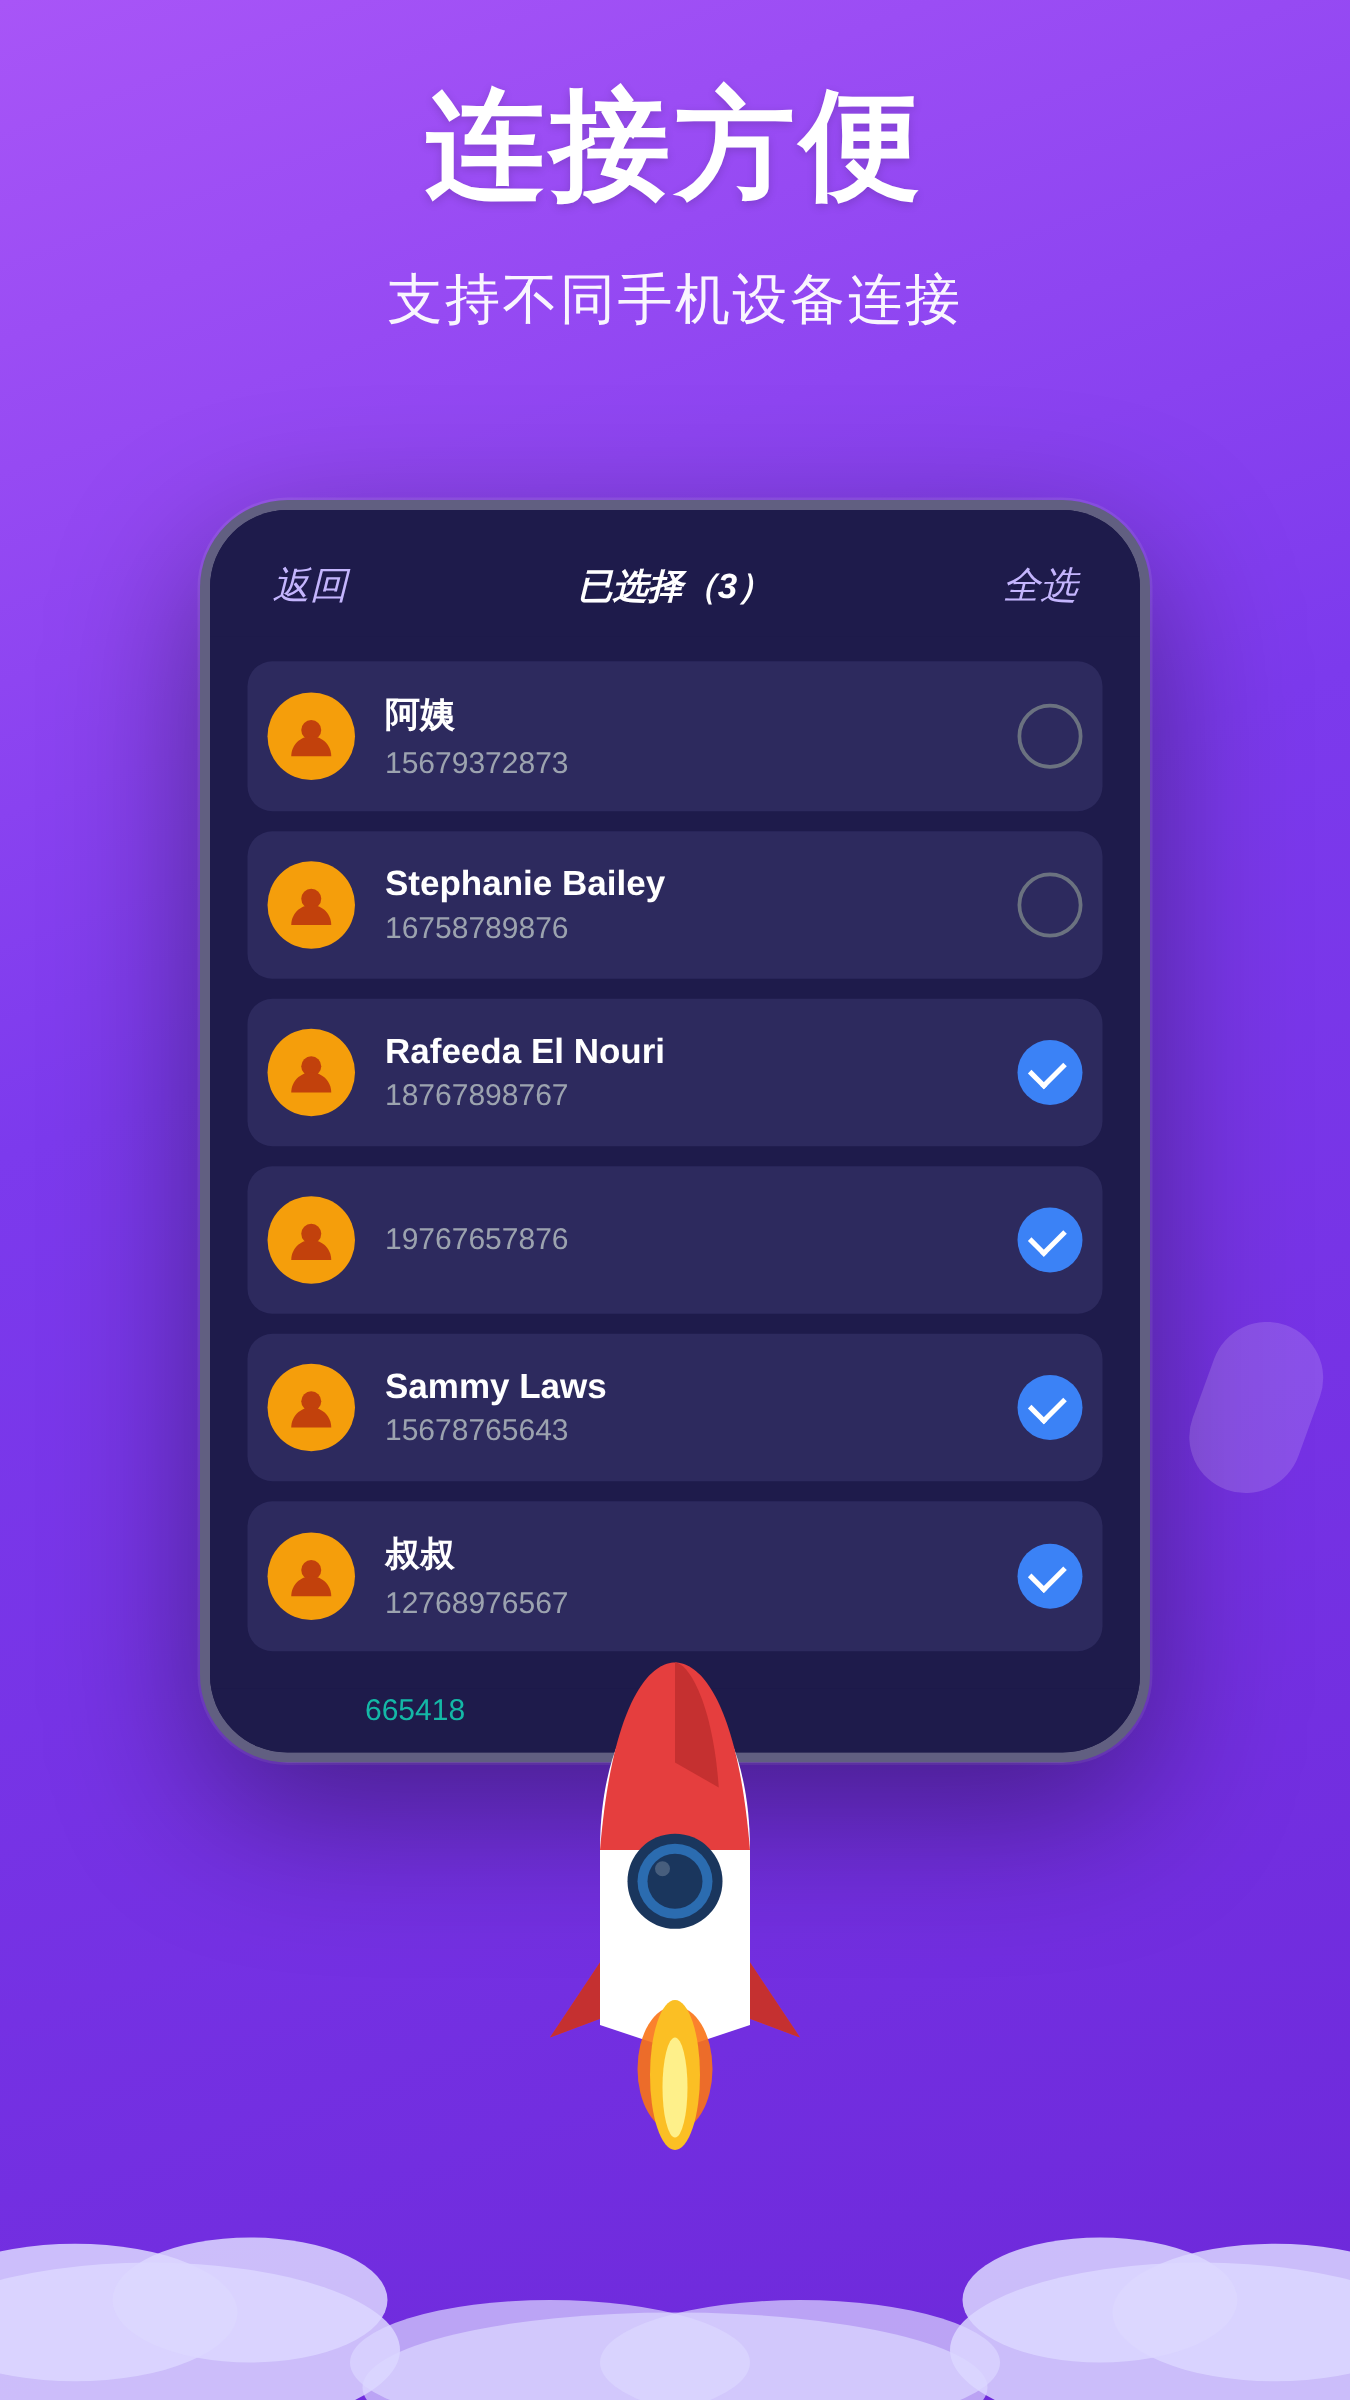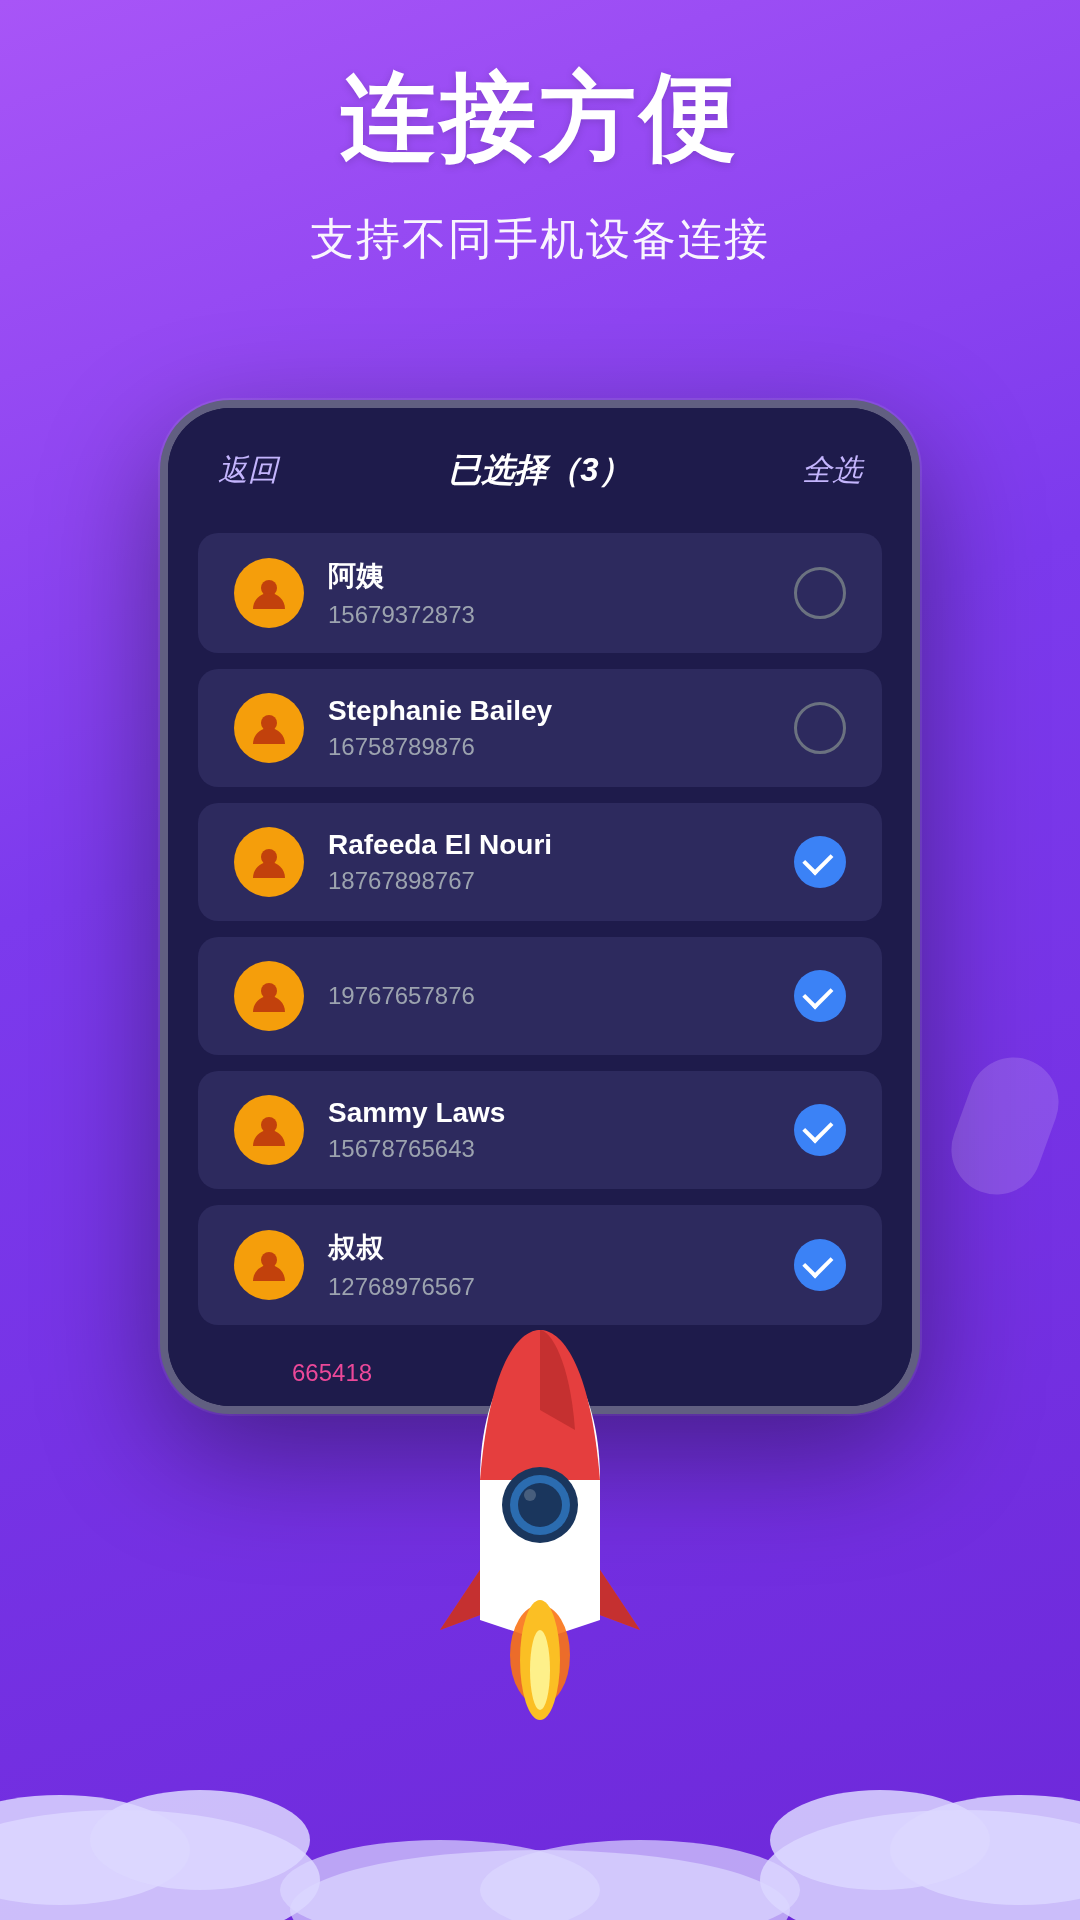--- a/index.html
+++ b/index.html
@@ -68,21 +68,21 @@
     }
 
     .header-back {
       font-size: 30px;
       color: #c4b5fd;
       font-weight: 500;
       cursor: pointer;
     }
 
     .header-title {
-      font-size: 33px;
+      font-size: 28px;
       color: #ffffff;
       font-weight: 600;
     }
 
     .header-select-all {
       font-size: 30px;
       color: #c4b5fd;
       font-weight: 500;
       cursor: pointer;
     }
@@ -92,21 +92,21 @@
       padding: 20px 30px 30px;
       background: #1e1b4b;
       display: flex;
       flex-direction: column;
       gap: 16px;
     }
 
     .contact-item {
       background: #2d2a5e;
       border-radius: 20px;
-      padding: 24px 36px;
+      padding: 24px 16px;
       display: flex;
       align-items: center;
       gap: 24px;
       cursor: pointer;
     }
 
     .avatar {
       width: 70px;
       height: 70px;
       border-radius: 50%;
@@ -300,21 +300,21 @@
           <div class="contact-name">叔叔</div>
           <div class="contact-phone">12768976567</div>
         </div>
         <div class="checkbox checkbox-checked"></div>
       </div>
 
     </div>
 
     <div style="background:#1e1b4b; padding: 0 30px 16px; display:flex; align-items:center; gap:24px;">
       <div style="width:70px;height:35px;"></div>
-      <div style="font-size:24px;color:#ec4899;">665418</div>
+      <div style="font-size:24px;color:#14b8a6;">665418</div>
     </div>
 
   </div>
 </div>
 
 <div class="deco-shape"></div>
 
 <div class="clouds-section">
   <svg width="1080" height="380" viewBox="0 0 1080 380" fill="none" xmlns="http://www.w3.org/2000/svg" style="position:absolute;bottom:0;left:0;">
 

